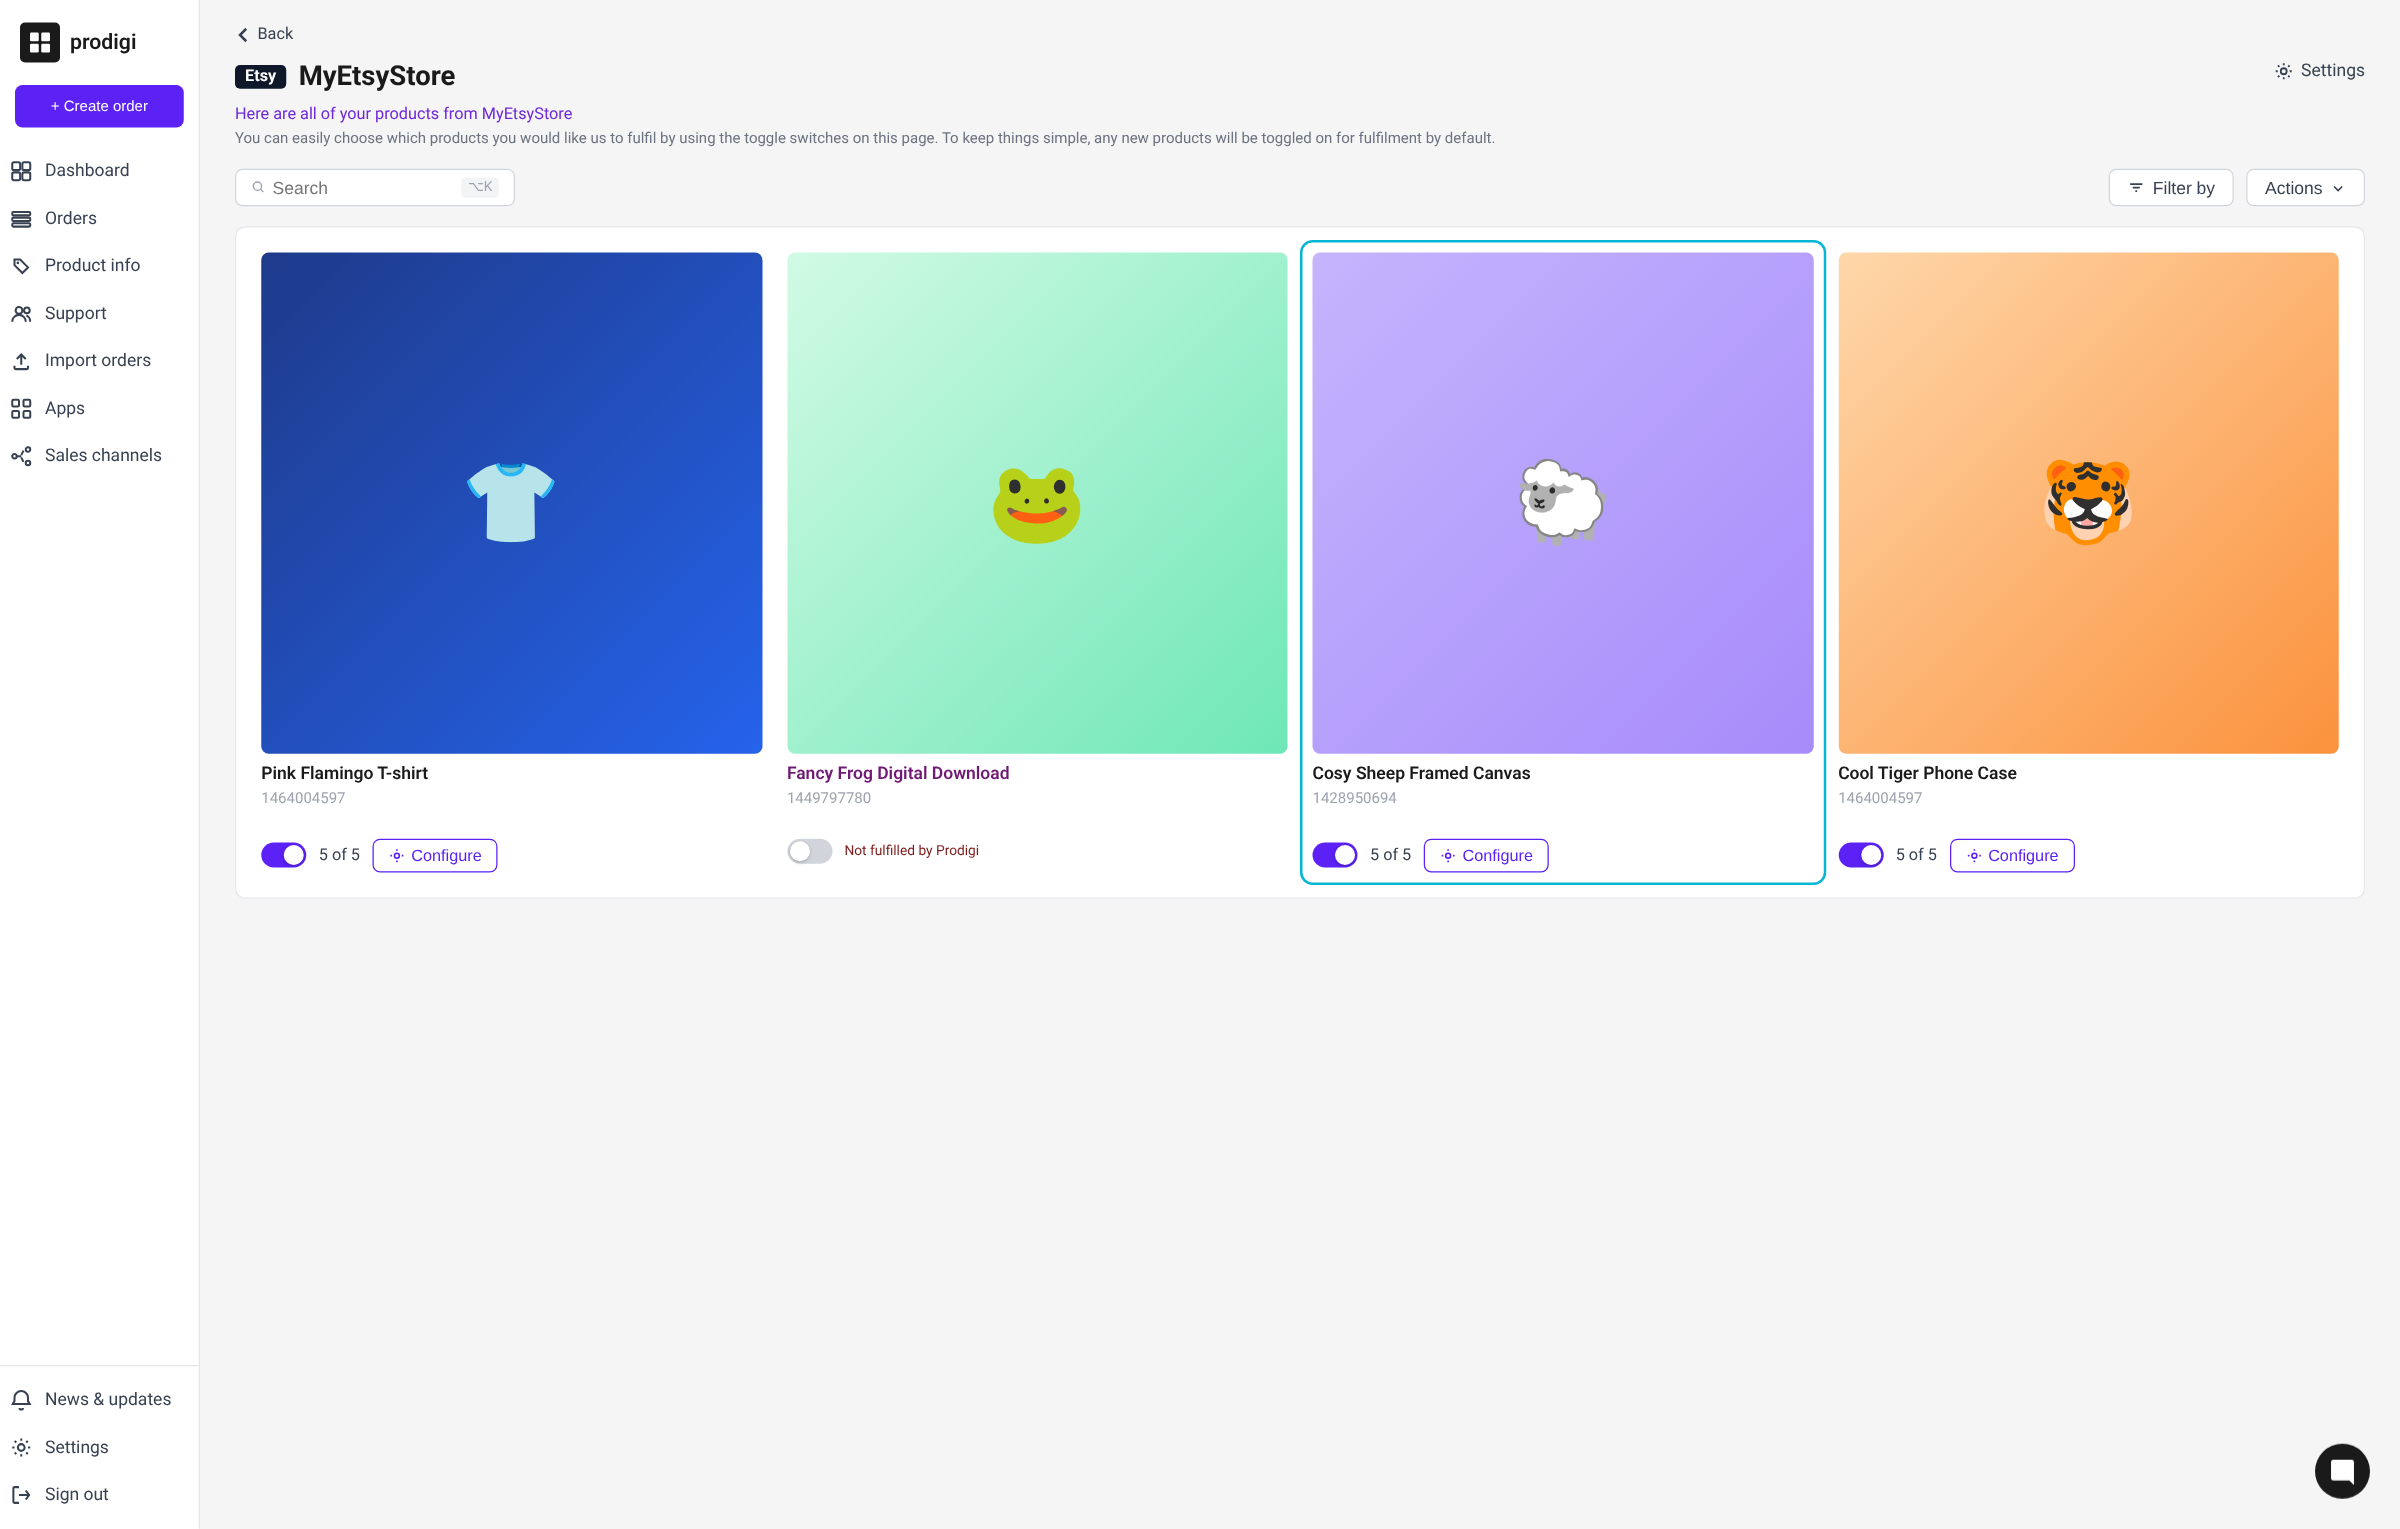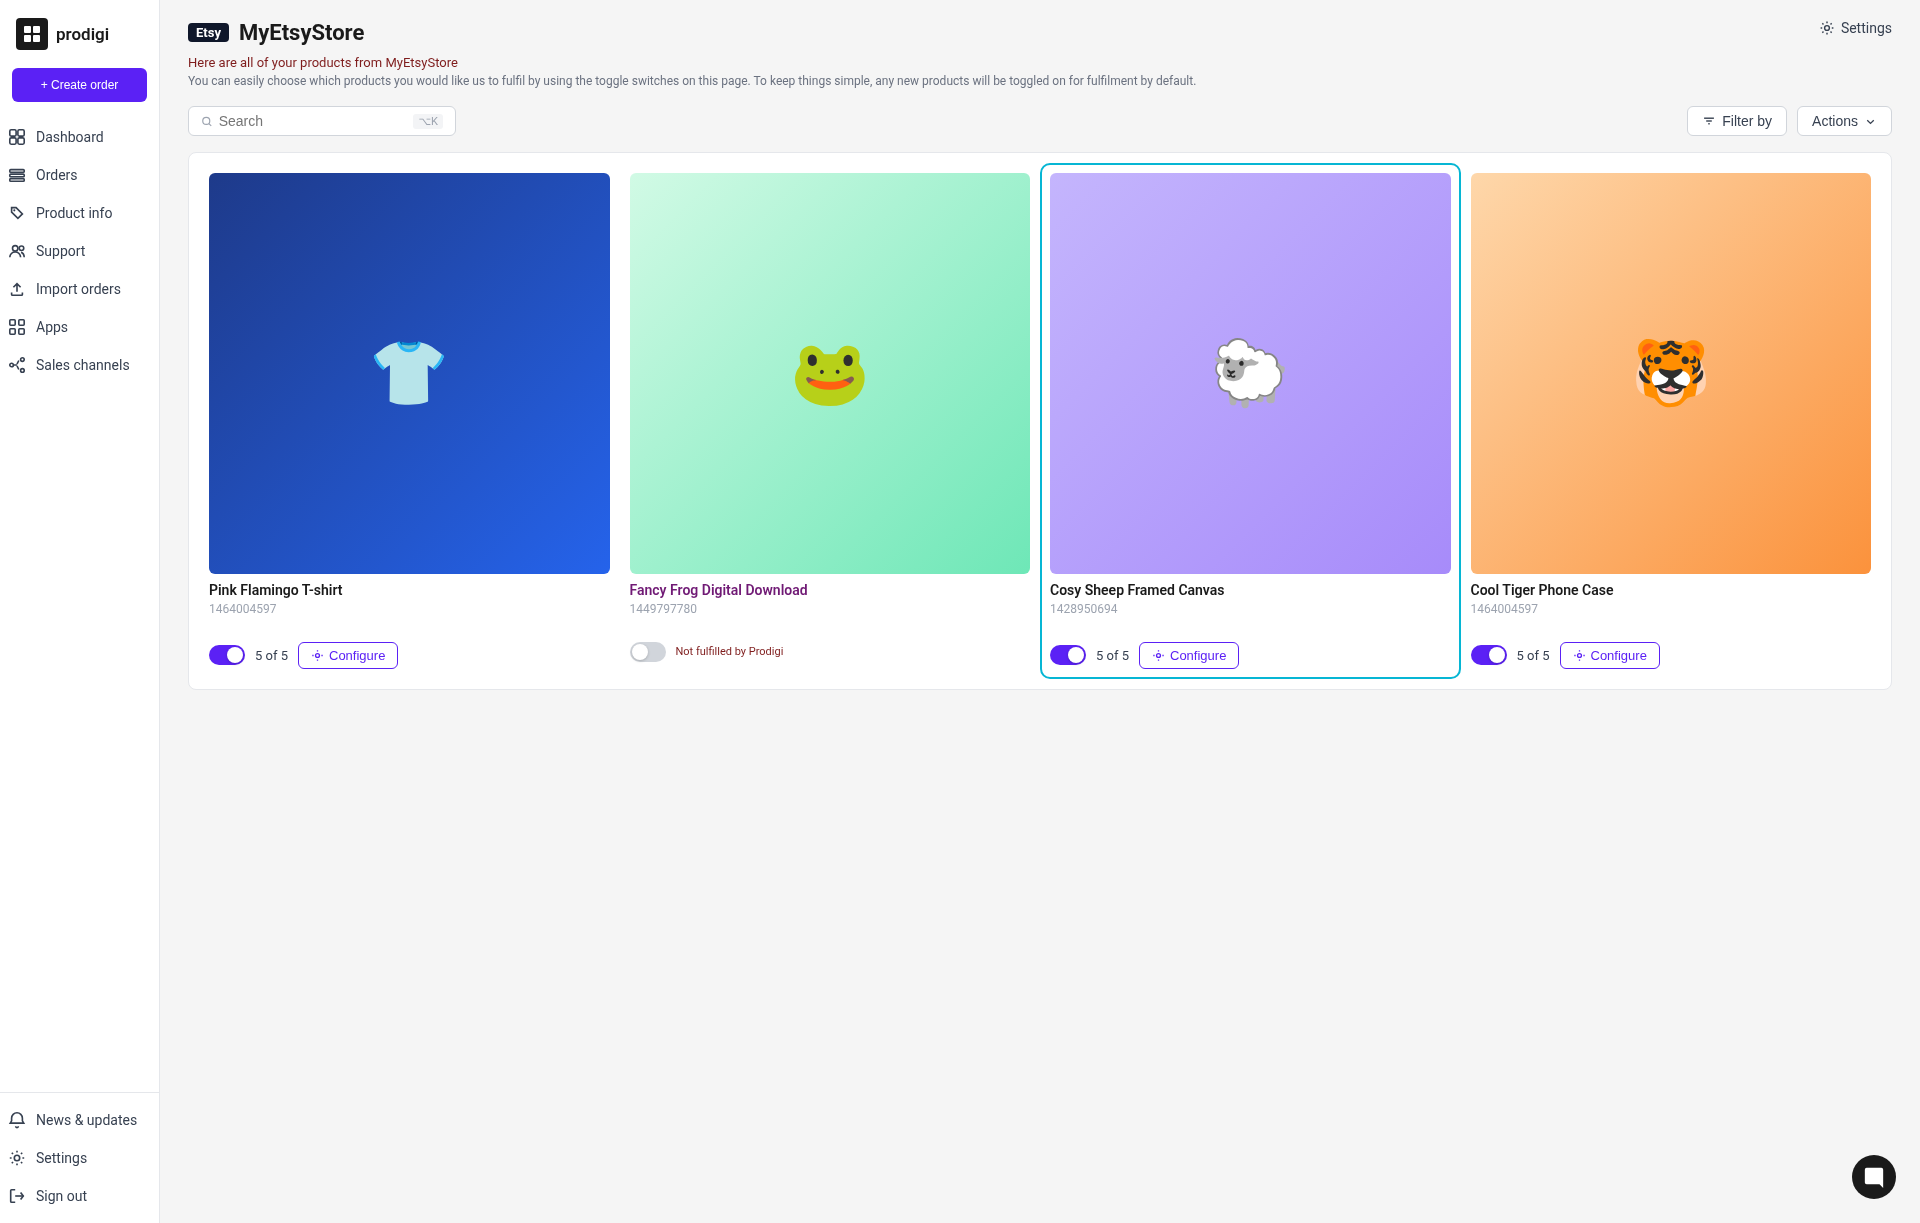--- a/index.html
+++ b/index.html
@@ -119,45 +119,44 @@
     .settings-link {
       display: flex;
       align-items: center;
       gap: 6px;
       font-size: 14px;
       color: #374151;
       cursor: pointer;
     }
     .page-desc {
       font-size: 13px;
-      color: #7f1d1d;
+      color: #6d28d9;
       margin-bottom: 4px;
     }
     .page-desc2 {
       font-size: 12px;
       color: #6b7280;
       margin-bottom: 18px;
     }
 
     
     .toolbar {
       display: flex;
       align-items: center;
       justify-content: space-between;
       margin-bottom: 16px;
     }
     .search-box {
       display: flex;
-      align-items: center;
       background: #fff;
       border: 1px solid #d1d5db;
       border-radius: 6px;
       padding: 6px 12px;
       gap: 6px;
-      width: 268px;
+      width: 224px;
     }
     .search-box input {
       border: none;
       outline: none;
       font-size: 14px;
       color: #374151;
       width: 100%;
       background: transparent;
     }
     .search-shortcut {
@@ -395,20 +394,26 @@
           <path d="M14 14l3-4-3-4"></path>
           <path d="M17 10H8"></path>
         </svg>
       <span>Sign out</span>
     </a>
   </div>
 </nav>
 
 <main class="main">
 
+  <div class="back-link">
+    <svg viewBox="0 0 14 14" fill="none" stroke="currentColor" stroke-width="2">
+        <path d="M9 2L4 7l5 5"></path>
+      </svg>
+    <span>Back</span>
+  </div>
 
   <div class="page-header">
     <div class="store-title">
       <span class="etsy-badge">Etsy</span>
       <span>MyEtsyStore</span>
     </div>
     <div class="settings-link">
       <svg width="16" height="16" viewBox="0 0 20 20" fill="none" stroke="currentColor" stroke-width="1.8">
           <circle cx="10" cy="10" r="3"></circle>
           <path d="M10 2v2M10 16v2M2 10h2M16 10h2M4.2 4.2l1.4 1.4M14.4 14.4l1.4 1.4M4.2 15.8l1.4-1.4M14.4 5.6l1.4-1.4"></path>

